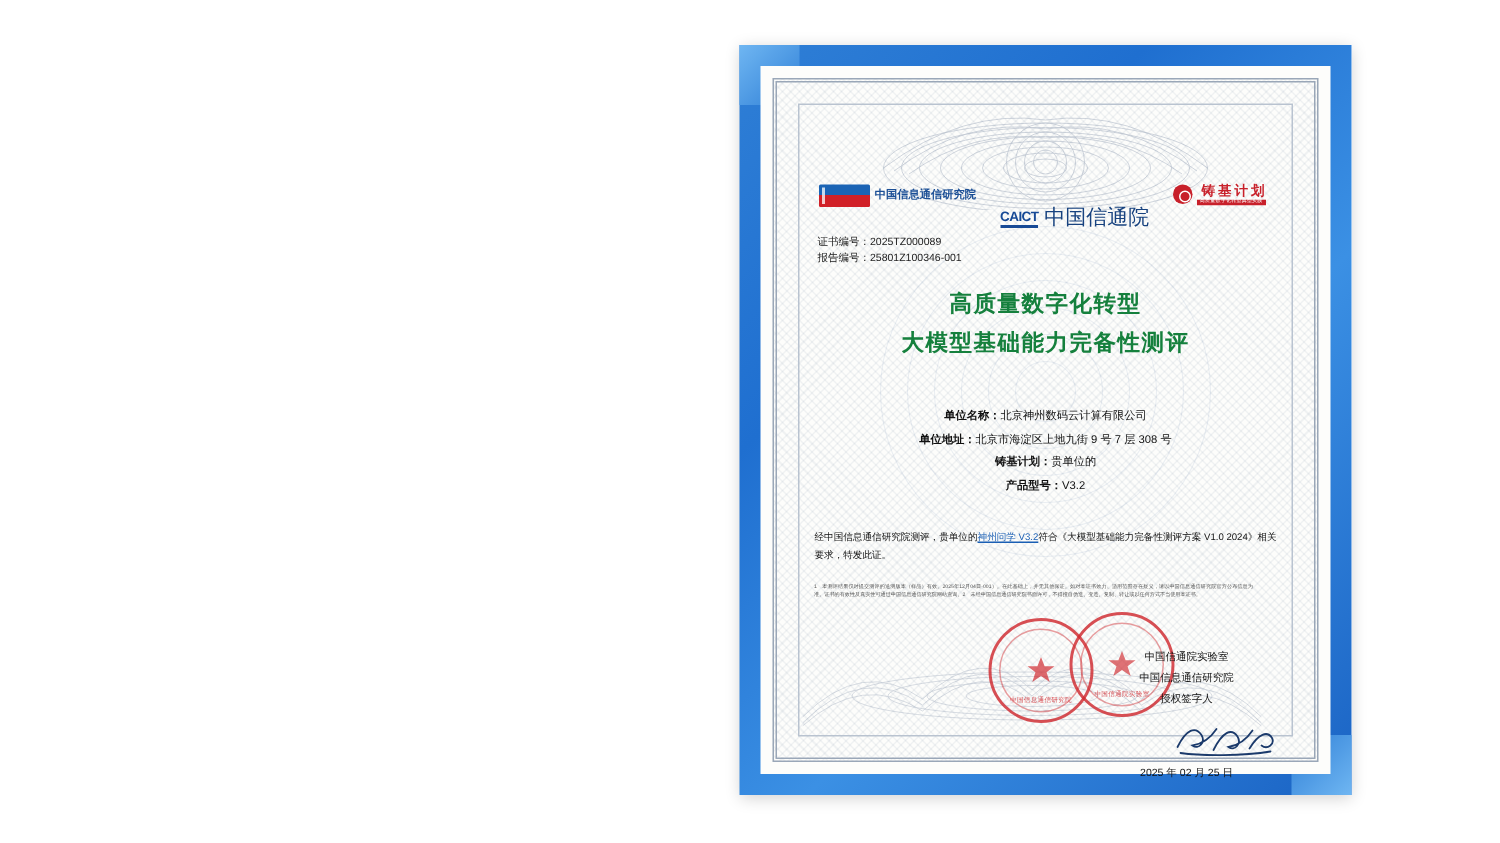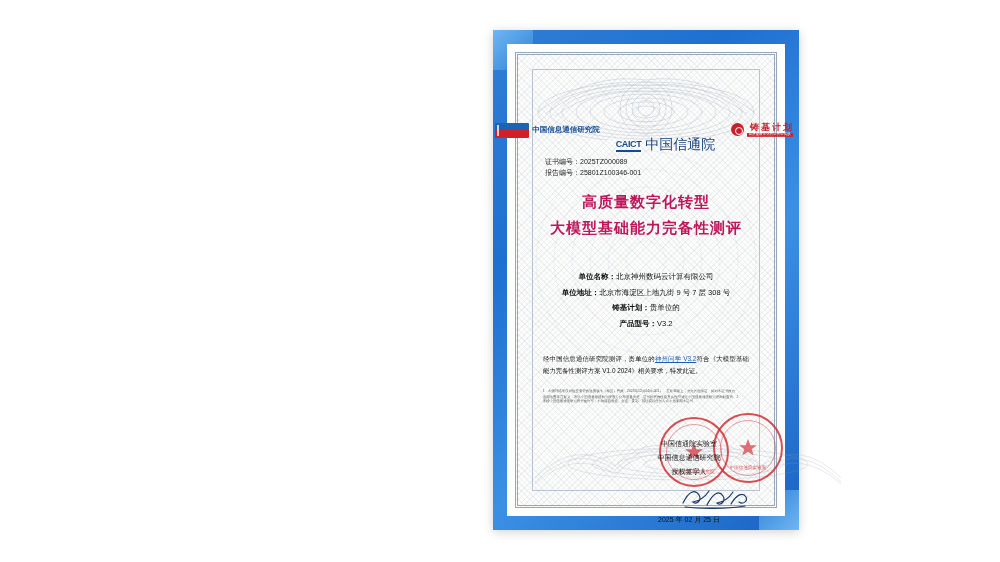--- a/index.html
+++ b/index.html
@@ -20,21 +20,21 @@
     width: 1000px;
     height: 562px;
     background: #ffffff;
   }
 
   
   .cert-wrap {
     position: absolute;
     left: 493px;
     top: 30px;
-    width: 306px;
+    width: 408px;
     height: 500px;
   }
   .blue-frame {
     position: absolute;
     inset: 0;
     background: linear-gradient(135deg, #2f7fd6 0%, #1f6fd0 30%, #3b90e4 60%, #1a63c4 100%);
     box-shadow: 0 2px 10px rgba(0,0,0,0.18);
   }
   
   .blue-frame::before {
@@ -219,26 +219,26 @@
     font-size: 7px;
     color: #222;
     line-height: 1.6;
   }
 
   .title-block {
     margin-top: 12px;
     text-align: center;
   }
   .title-1, .title-2 {
-    color: #be185d;
+    color: #15803d;
     font-weight: bold;
     font-size: 15px;
     letter-spacing: 1px;
     line-height: 1.7;
-    font-family: Liberation Serif, serif;
+    font-family: Liberation Sans, sans-serif;
   }
 
   .fields {
     margin-top: 28px;
     text-align: center;
     font-size: 7.5px;
     color: #111;
     line-height: 2.05;
   }
   .fields .lbl {

